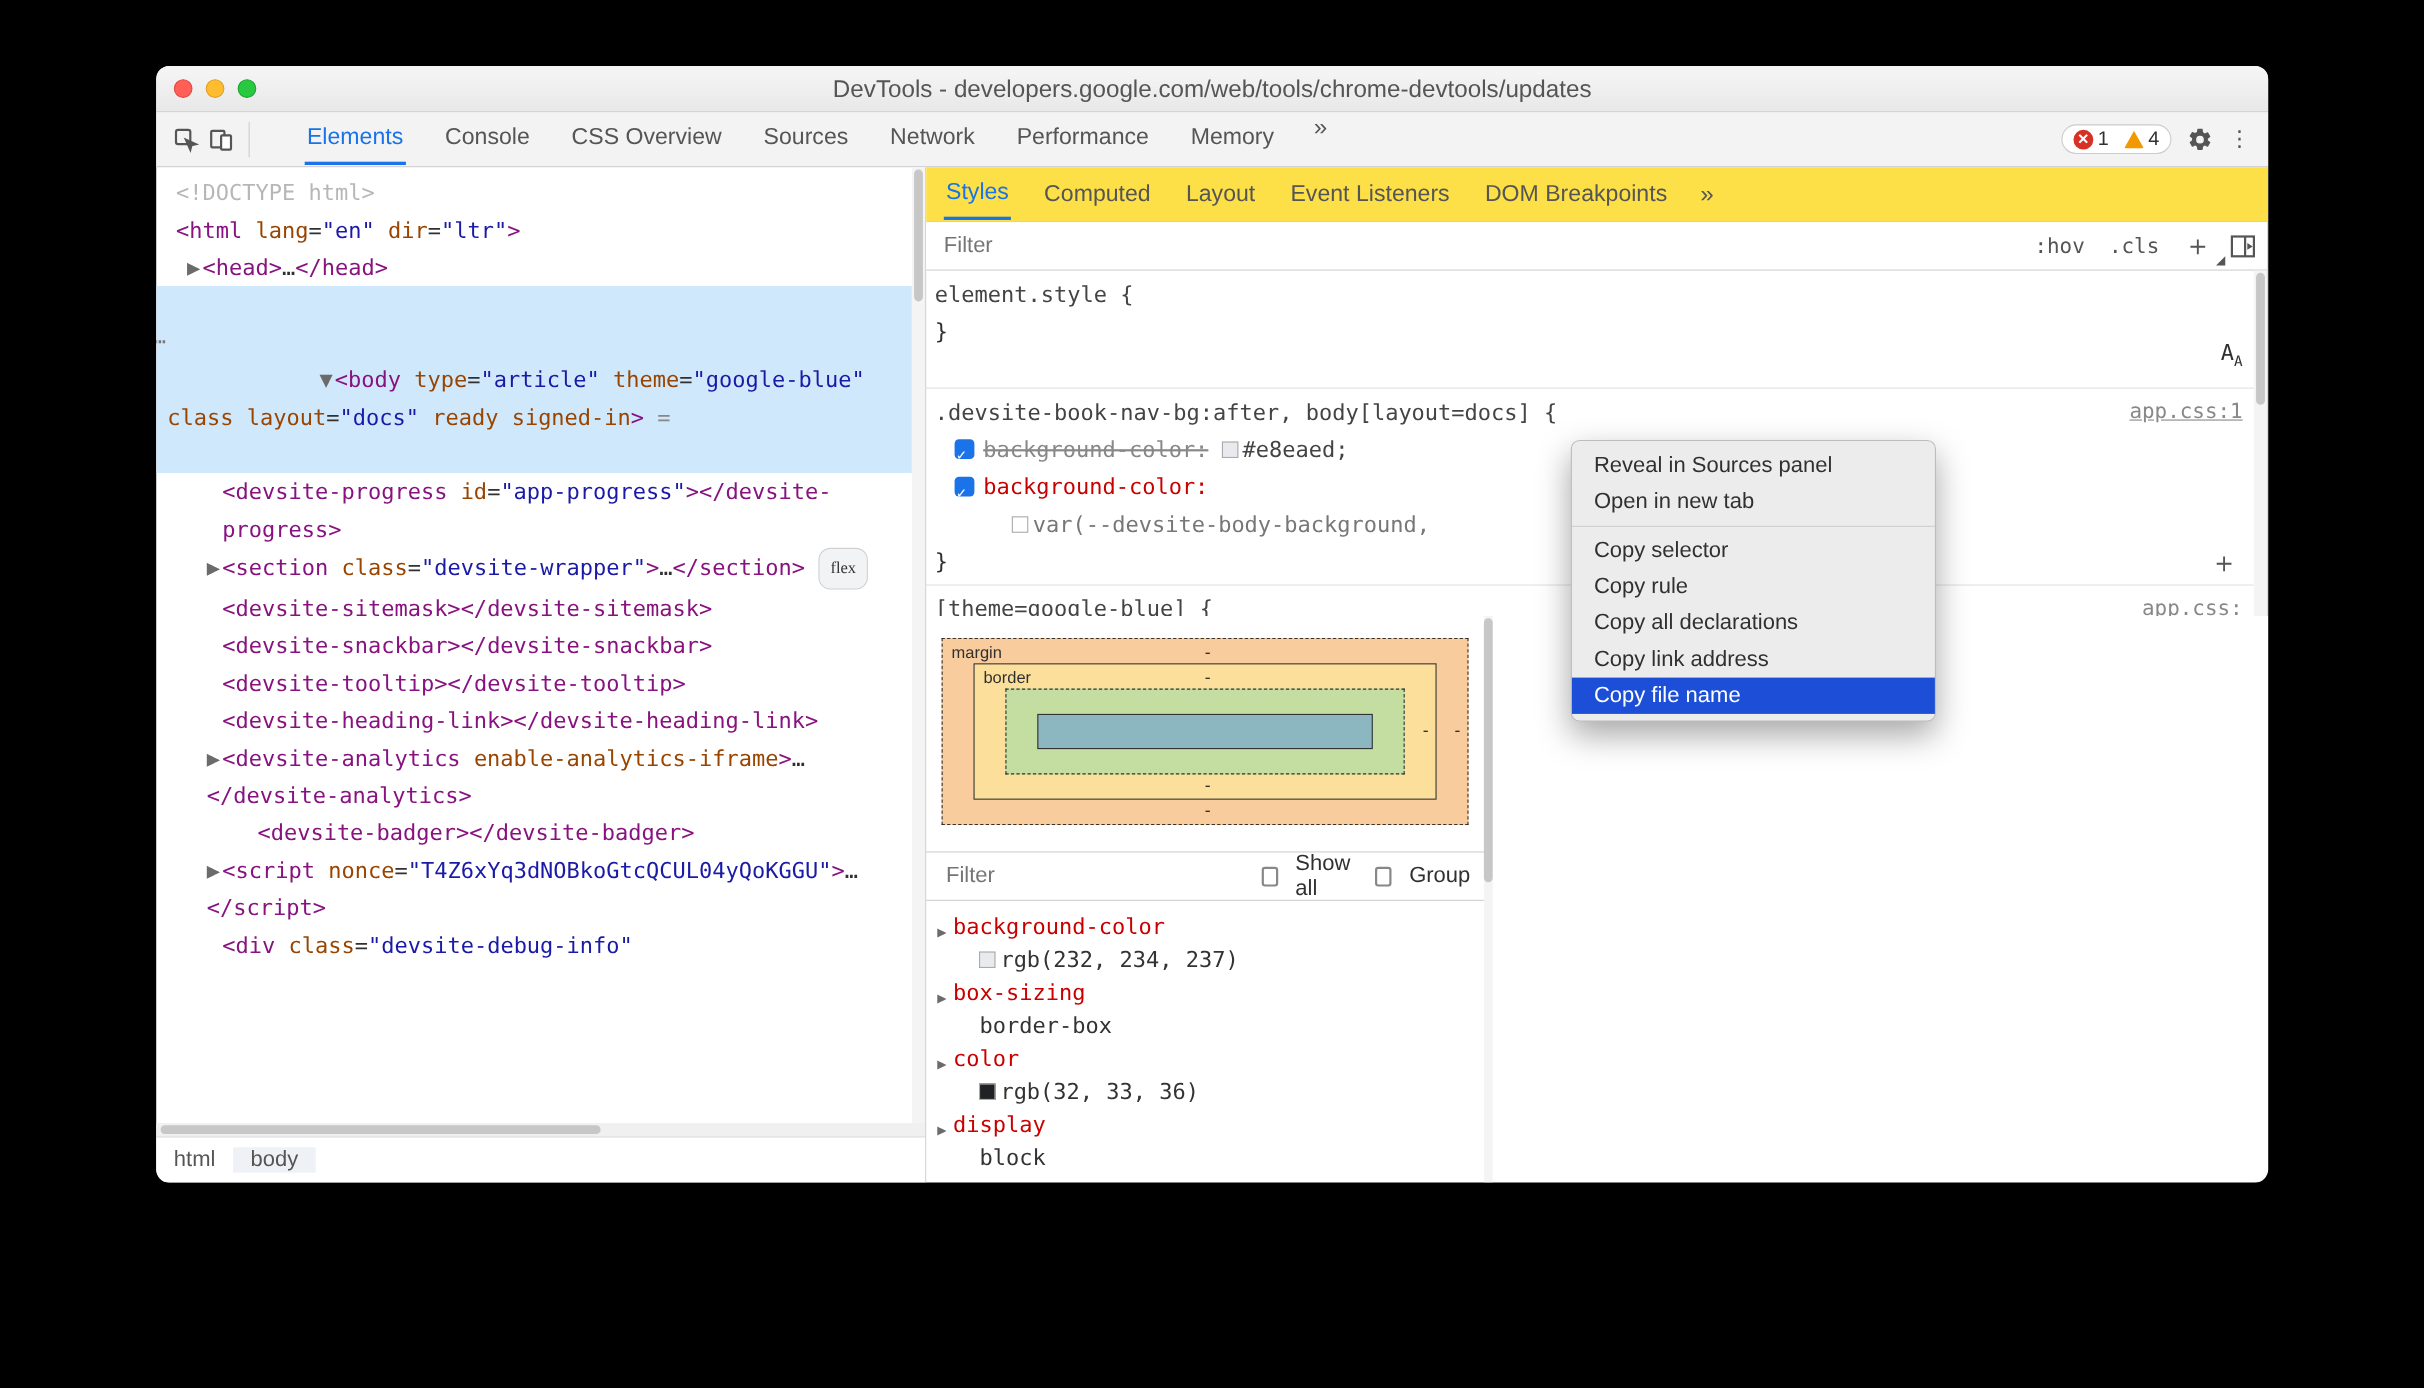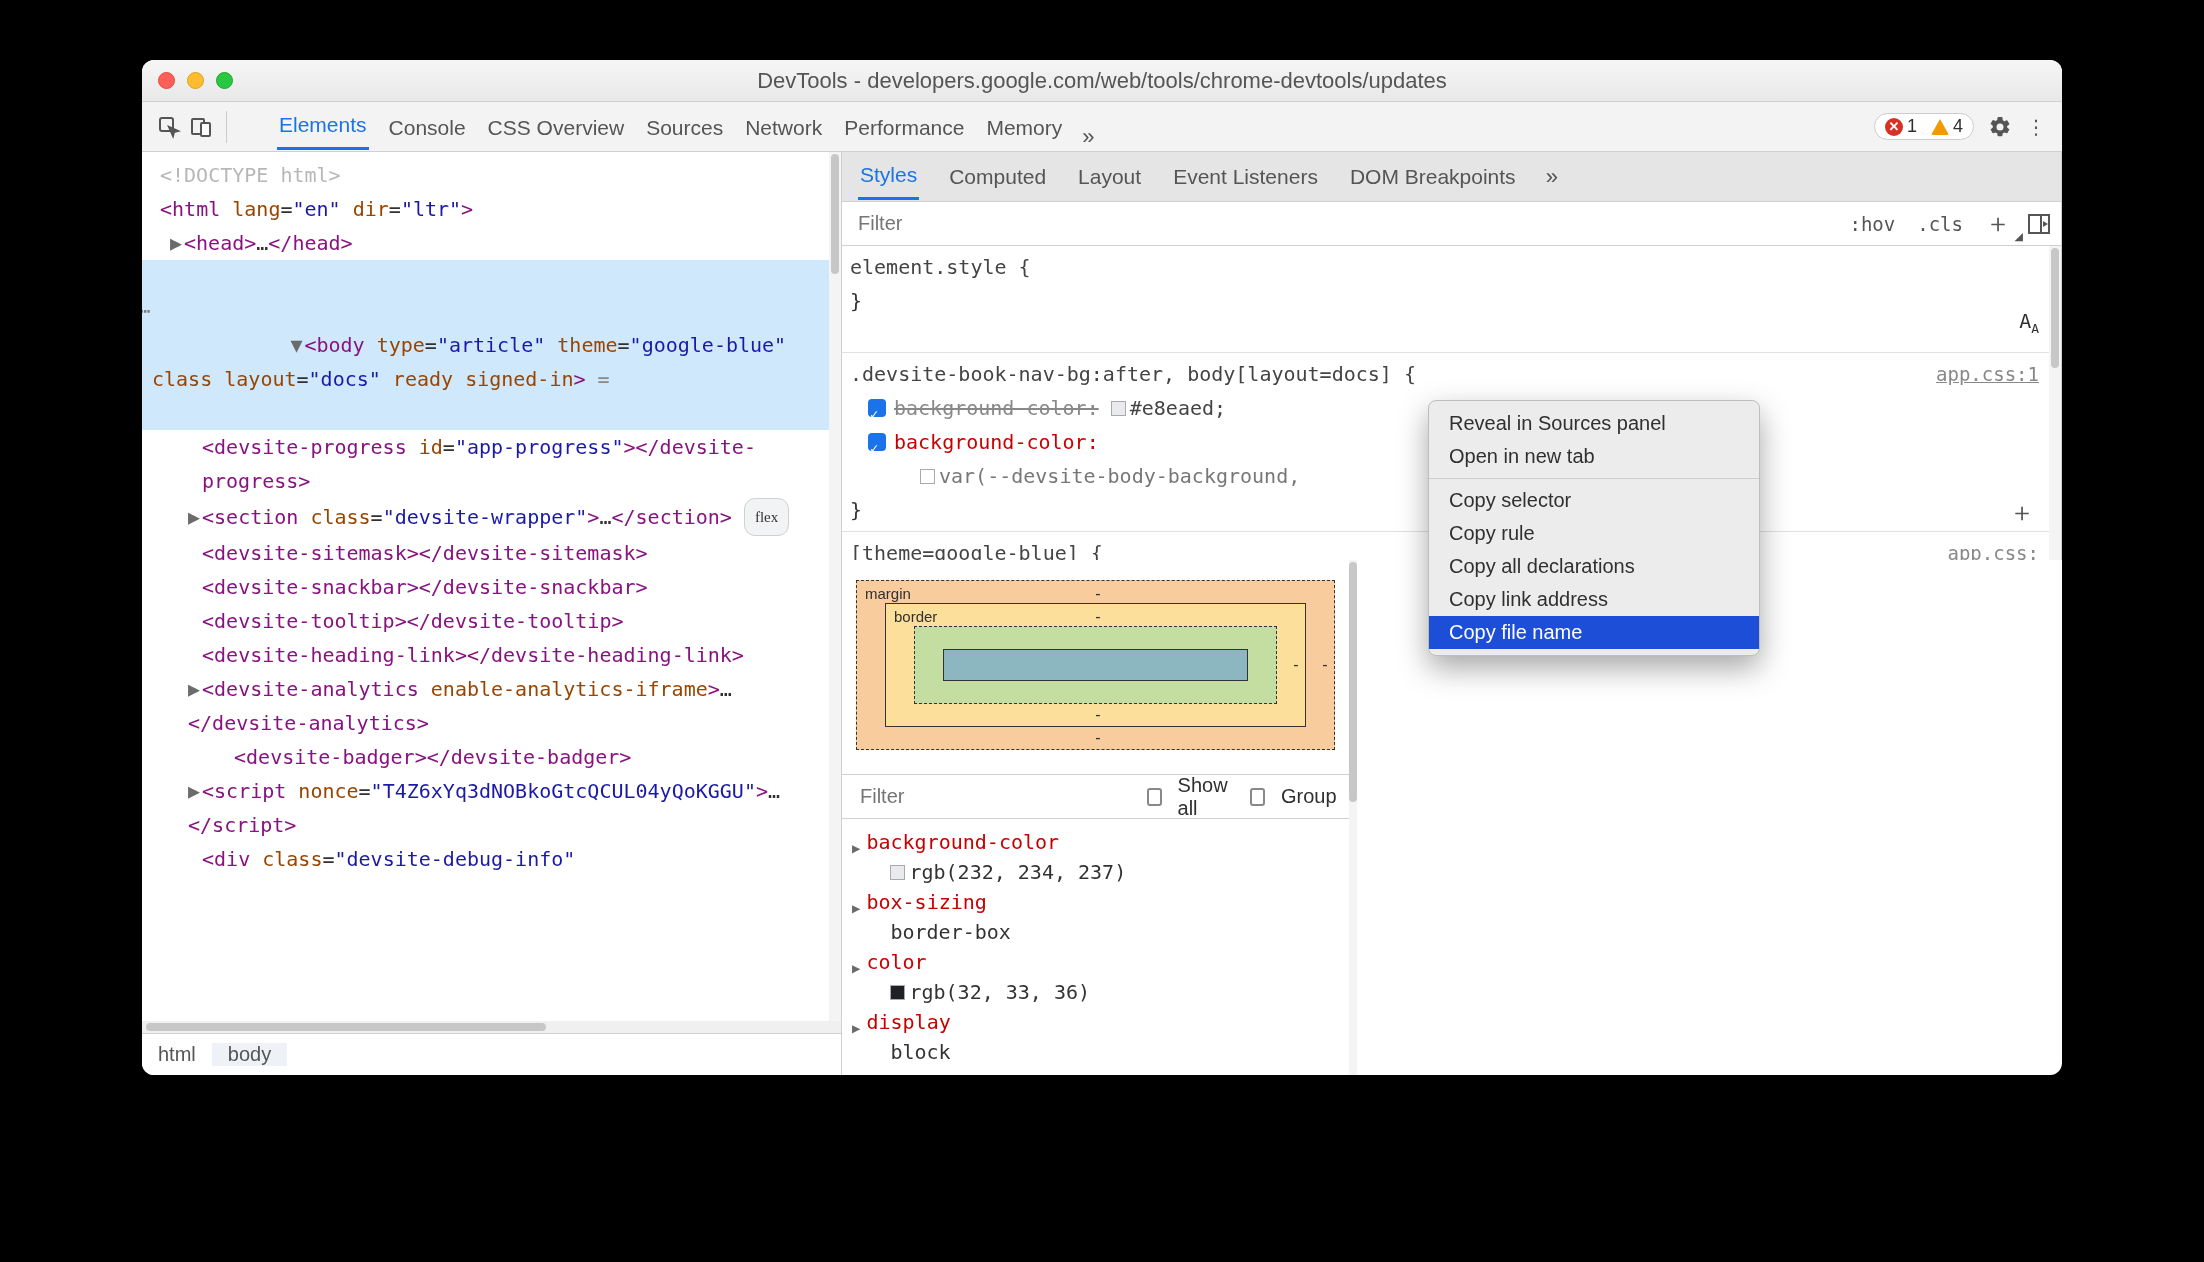--- a/index.html
+++ b/index.html
@@ -48,21 +48,21 @@
   border-bottom: 1px solid #d0d0d0;
   display: flex;
   align-items: center;
   padding: 0 14px;
   gap: 6px;
   background: #f3f3f3;
 }
 .tool-icon {
   width: 26px; height: 26px; display: flex; align-items: center; justify-content: center;
 }
-.tabs { display: flex; align-items: flex-end; gap: 18px; margin-left: 38px; }
+.tabs { display: flex; align-items: flex-start; gap: 34px; margin-left: 38px; }
 .tab { font-size: 21px; color: #555; padding: 10px 2px; cursor: pointer; white-space: nowrap; }
 .tab.active { color: #1a73e8; border-bottom: 3px solid #1a73e8; }
 .tabstrip-right { margin-left: auto; display: flex; align-items: center; gap: 14px; }
 .error-pill {
   display: flex; align-items: center; gap: 4px;
   border: 1px solid #ccc; border-radius: 14px; padding: 2px 10px; font-size: 18px;
   background: #fff;
 }
 .err-icon { width: 18px; height: 18px; border-radius: 50%; display: inline-flex; align-items: center; justify-content: center; color: #fff; font-size: 13px; font-weight: bold; }
 .err-icon.red { background: #d93025; }
@@ -101,21 +101,21 @@
 .hscroll .thumb { position: absolute; left: 4px; top: 2px; height: 8px; width: 400px; background: #c7c7c7; border-radius: 4px;}
 .breadcrumb {
   height: 42px; border-top: 1px solid #d0d0d0; display: flex; align-items: center;
   font-size: 20px; background: #fff;
 }
 .breadcrumb span { padding: 0 16px; color: #555; cursor: pointer; }
 .breadcrumb span.active { background: #eef1f6; }
 
 .subtabstrip {
   height: 50px; border-bottom: 1px solid #d0d0d0; display: flex; align-items: center;
-  gap: 28px; padding: 0 16px; font-size: 21px; color: #555; background: #e5e5e5;
+  gap: 28px; padding: 0 16px; font-size: 21px; color: #555; background: #fde047;
 }
 .subtabstrip .tab { font-size: 21px; }
 .toolbar-row {
   height: 44px; border-bottom: 1px solid #d0d0d0; display: flex; align-items: center;
   padding: 0 10px; gap: 10px; background: #fff;
 }
 .filter-input {
   flex: 1; border: none; font-size: 20px; color: #999; padding: 4px 6px; outline: none;
 }
 .chip { font-family: Menlo, monospace; font-size: 19px; color: #555; padding: 0 6px; }

